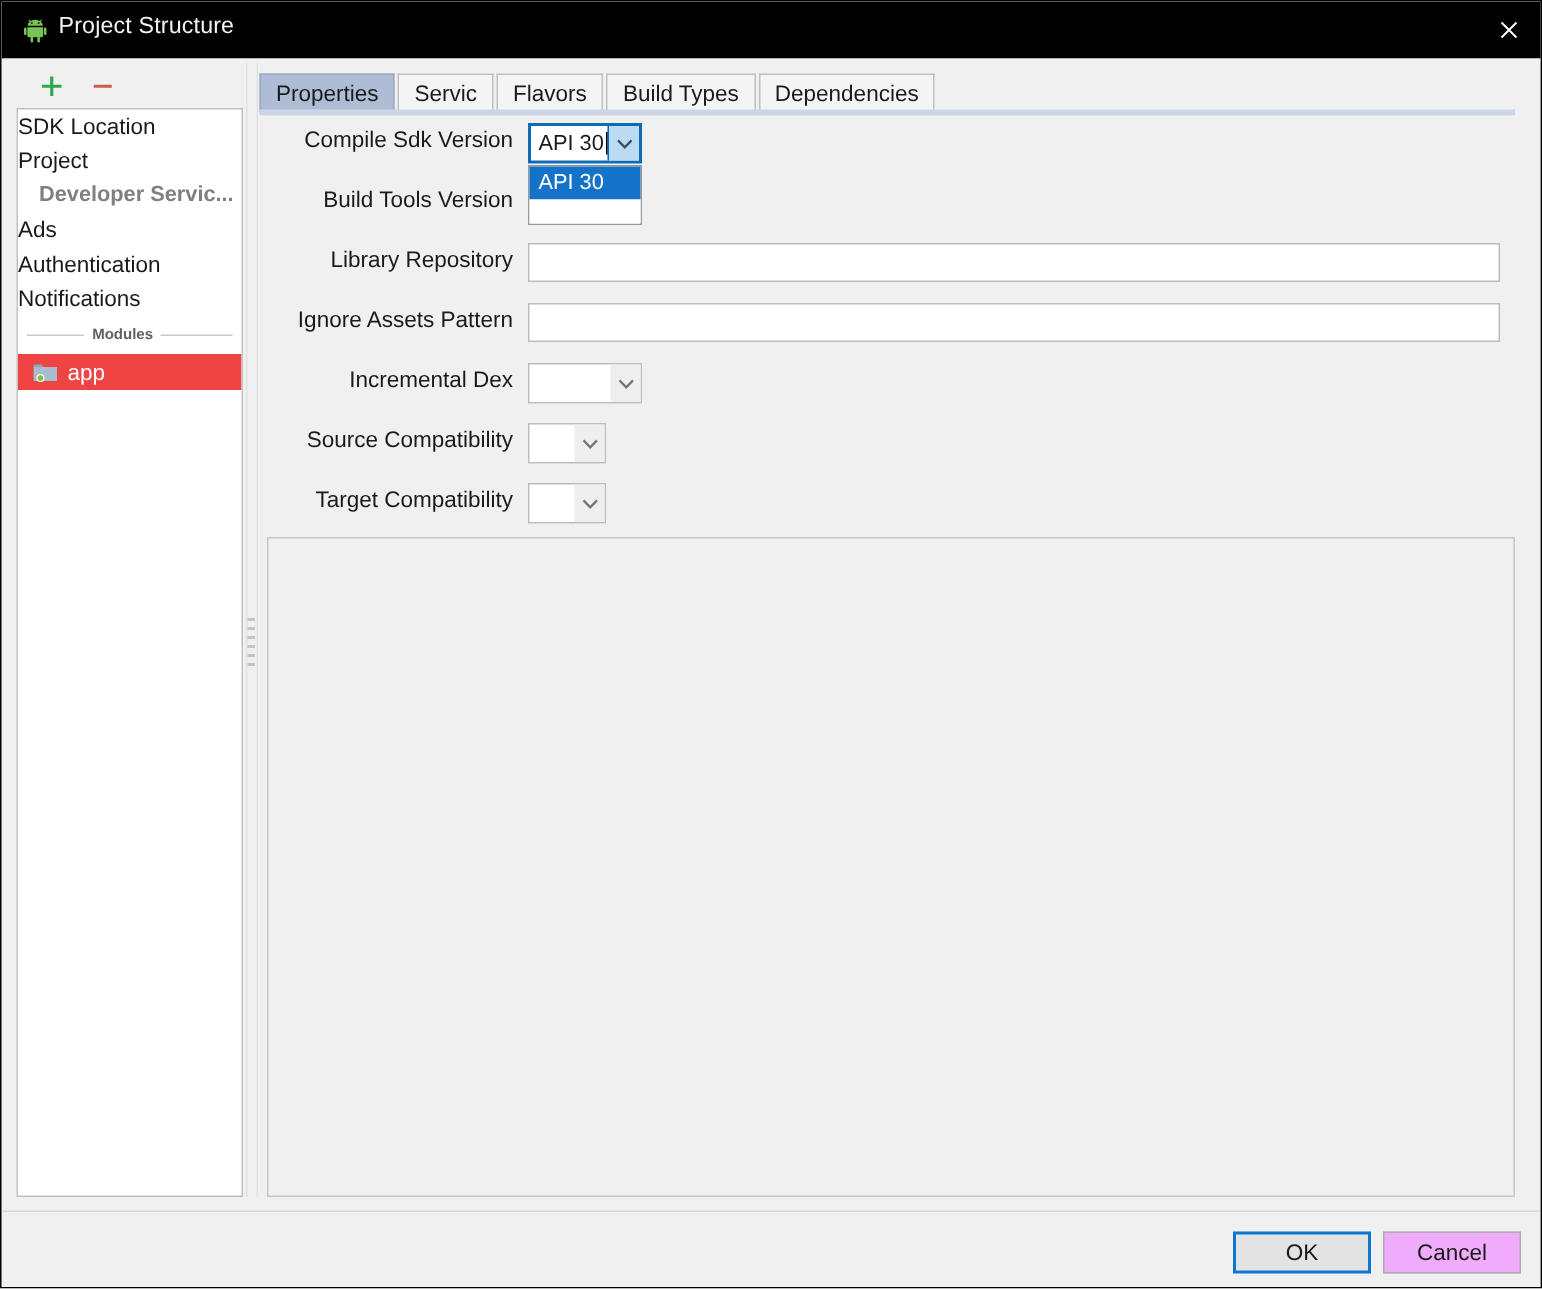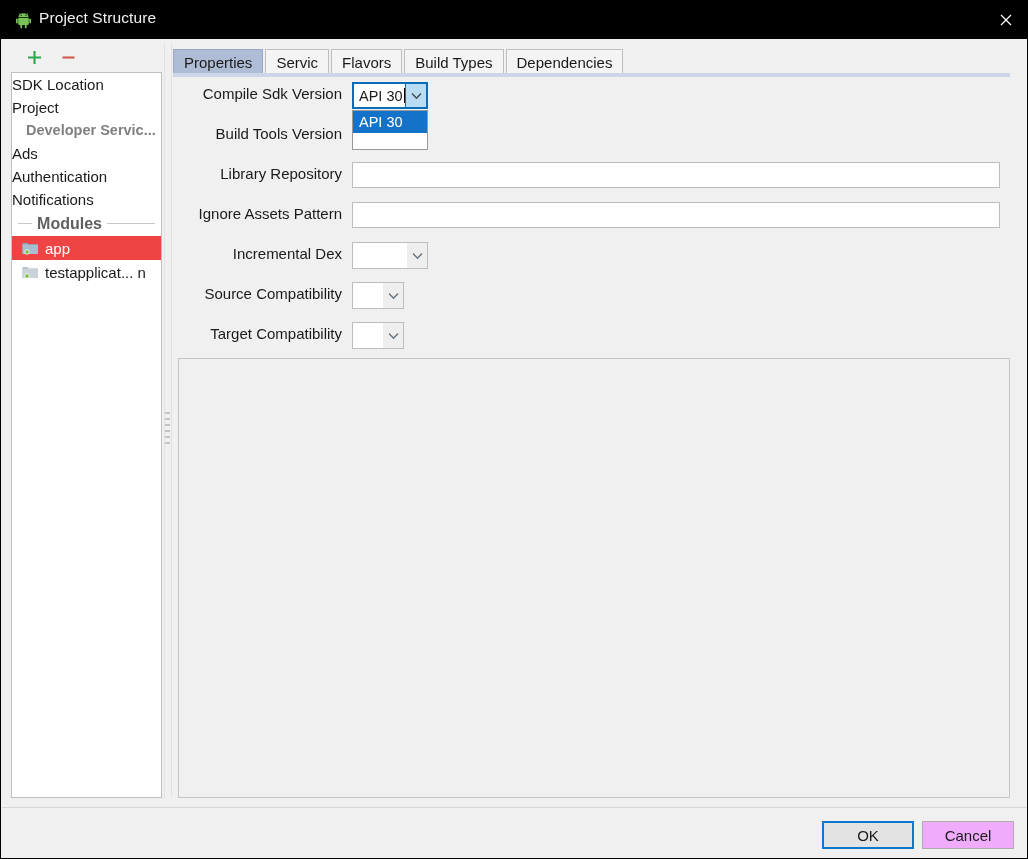--- a/index.html
+++ b/index.html
@@ -120,21 +120,21 @@
     gap: 5px;
     padding: 0 6px;
   }
   .tree-sep .line {
     height: 1px;
     background: #c8c8c8;
     flex: 1 1 auto;
   }
   .tree-sep .line.short { flex: 0 0 48px; }
   .tree-sep .sep-label {
-    font-size: 16px;
+    font-size: 10px;
     font-weight: bold;
     color: #606060;
     white-space: nowrap;
   }
   .tree-module {
     position: relative;
     height: 24px;
     display: flex;
     align-items: center;
     gap: 6px;
@@ -447,28 +447,20 @@
         </div>
 
         <div class="tree-module selected">
           <svg class="folder-icon" viewBox="0 0 17 14">
             <path d="M0.5 2 h5 l1.4 1.6 h9.1 v9.4 h-15.5 z" fill="#8fa7bd"></path>
             <path d="M0.5 3.6 h15.5 v9.4 h-15.5 z" fill="#a8bdd0"></path>
             <circle cx="5" cy="11" r="2.3" fill="#7ec242" stroke="#ffffff" stroke-width="0.8"></circle>
           </svg>
           <span>app</span>
         </div>
-        <div class="tree-module">
-          <svg class="folder-icon" viewBox="0 0 17 14">
-            <path d="M0.5 2 h5 l1.4 1.6 h9.1 v9.4 h-15.5 z" fill="#b8c4cc"></path>
-            <path d="M0.5 3.6 h15.5 v9.4 h-15.5 z" fill="#c8d2d8"></path>
-            <circle cx="5" cy="11" r="2.3" fill="#7ec242" stroke="#ffffff" stroke-width="0.8"></circle>
-          </svg>
-          <span>testapplicat... n</span>
-        </div>
       </div>
     </div>
 
     <div class="splitter">
       <span class="vline a"></span>
       <span class="vline b"></span>
       <span class="grip">
         <i></i>
           <i></i>
           <i></i>

